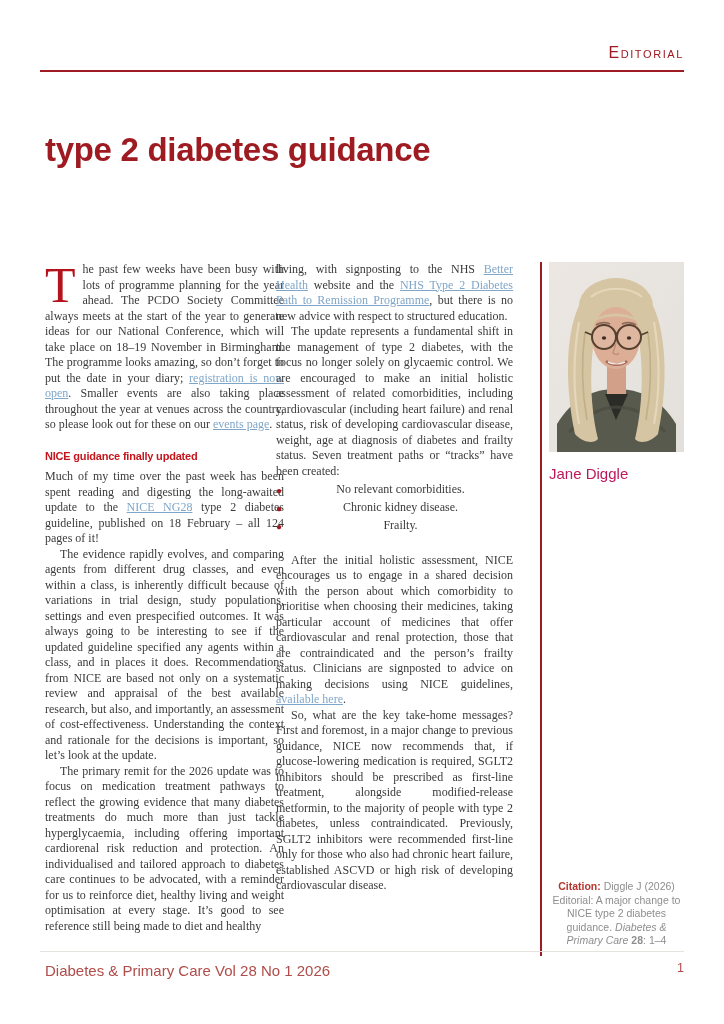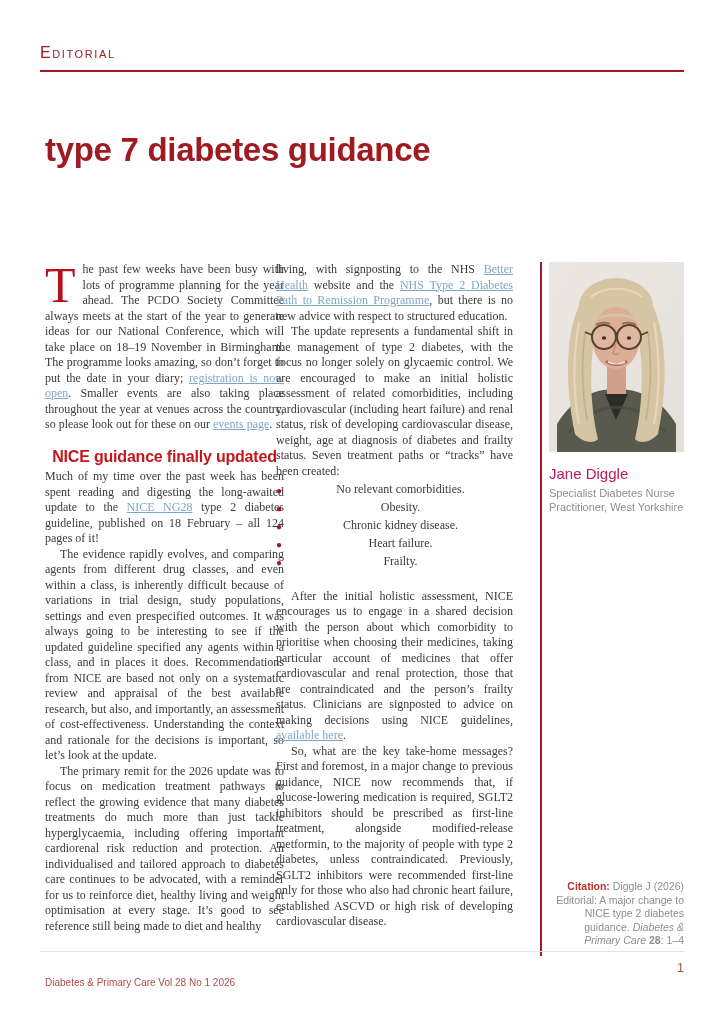--- a/index.html
+++ b/index.html
@@ -3,21 +3,21 @@
 <meta charset="utf-8">
 <style>
   html,body { margin:0; padding:0; background:#f2f2f2; }
   .page {
     position:relative; width:724px; height:1024px; margin:0 auto;
     background:#ffffff; overflow:hidden;
     font-family:"Liberation Serif", serif;
   }
 
   
-  .kicker-row { position:absolute; top:44px; left:40px; right:40px; text-align:left; }
+  .kicker-row { position:absolute; top:44px; left:40px; right:40px; text-align:right; }
   .kicker {
     font-family:"Liberation Sans", sans-serif;
     font-variant:small-caps; letter-spacing:1.6px;
     font-size:16px; color:#9d1b21;
   }
   .header-rule { position:absolute; top:70px; left:40px; right:40px; height:2px; background:#9d1b21; }
 
   
   .title {
     position:absolute; top:129px; left:45px; width:560px;
@@ -31,22 +31,22 @@
   .col2 { position:absolute; left:276px; top:262px; width:237px; height:694px; overflow:hidden; }
   .col-divider { position:absolute; left:540px; top:262px; width:2px; height:694px; background:#9d1b21; }
 
   p { margin:0; text-indent:15px; }
   p.flush { text-indent:0; }
   .dropcap {
     float:left; font-size:50px; line-height:41px;
     padding:3px 7px 0 0; color:#b5131c; font-family:"Liberation Serif", serif;
   }
   h2.section {
-    font-family:"Liberation Sans", sans-serif; font-size:16px; font-weight:bold;
-    color:#c3161d; margin:16px 0 5px 0; text-align:center; letter-spacing:-0.2px;
+    font-family:"Liberation Sans", sans-serif; font-size:11px; font-weight:bold;
+    color:#c3161d; margin:16px 0 5px 0; text-align:left; letter-spacing:-0.2px;
   }
   ul.tracks { list-style:none; margin:3px 0 4px 0; padding:0; }
   ul.tracks li { position:relative; padding-left:12px; margin:2.5px 0; text-align:center; text-indent:0; }
   ul.tracks li::before { content:"\25CF"; position:absolute; left:0; top:0.5px; color:#9d1b21; font-size:10px; }
   .inline-link { color:#7fa6c9; text-decoration:underline; cursor:pointer; }
   .spacer-line { height:15px; }
 
   
   .sidebar { position:absolute; left:549px; top:262px; width:135px; height:694px; }
   .photo { display:block; width:135px; height:190px; }
@@ -54,67 +54,65 @@
     font-family:"Liberation Sans", sans-serif; font-size:15px;
     color:#be185d; margin-top:13px;
   }
   .author-role {
     font-family:"Liberation Sans", sans-serif; font-size:11px; line-height:14px;
     color:#8e8e8e; margin-top:4px;
   }
   .citation {
     position:absolute; top:618px; left:0; width:135px;
     font-family:"Liberation Sans", sans-serif; font-size:10.5px; line-height:13.5px;
-    color:#8e8e8e; text-align:right;
+    color:#8e8e8e; text-align:center;
   }
   .citation .label { color:#b5362e; font-weight:bold; }
   .citation .journal { font-style:italic; }
   .citation .vol { font-weight:bold; }
 
   
   .footer-rule { position:absolute; top:951px; left:40px; right:40px; height:1px; background:#e6e3de; }
   .footer-left {
     position:absolute; top:962px; left:45px;
-    font-family:"Liberation Sans", sans-serif; font-size:10px; color:#b04c49;margin-top:15px;
+    font-family:"Liberation Sans", sans-serif; font-size:15px; color:#b04c49;
   }
   .footer-page {
     position:absolute; top:961px; right:40px;
     font-family:"Liberation Sans", sans-serif; font-size:12.5px; color:#b04c49;
   }
 </style>
 </head>
 <body>
 
 <div class="page">
 
   <div class="kicker-row">
     <span class="kicker">Editorial</span>
   </div>
   <div class="header-rule"></div>
 
   <div class="title">
-    <div>type 7 diabetes guidance</div>
+    <div>type 2 diabetes guidance</div>
   </div>
 
   <div class="col1 bodytext">
     <p class="flush"><span class="dropcap">T</span><span>he past few weeks have been busy with lots of programme planning for the year ahead. The PCDO Society Committee always meets at the start of the year to generate ideas for our National Conference, which will take place on 18–19 November in Birmingham. The programme looks amazing, so don’t forget to put the date in your diary; <a class="inline-link">registration is now open</a>. Smaller events are also taking place throughout the year at venues across the country, so please look out for these on our <a class="inline-link">events page</a>.</span></p>
     <h2 class="section">NICE guidance finally updated</h2>
     <p class="flush">Much of my time over the past week has been spent reading and digesting the long-awaited update to the <a class="inline-link">NICE NG28</a> type 2 diabetes guideline, published on 18 February – all 124 pages of it!</p>
     <p>The evidence rapidly evolves, and comparing agents from different drug classes, and even within a class, is inherently difficult because of variations in trial design, study populations, settings and even prespecified outcomes. It was always going to be interesting to see if the updated guideline specified any agents within a class, and in places it does. Recommendations from NICE are based not only on a systematic review and appraisal of the best available research, but also, and importantly, an assessment of cost-effectiveness. Understanding the context and rationale for the decisions is important, so let’s look at the update.</p>
     <p>The primary remit for the 2026 update was to focus on medication treatment pathways to reflect the growing evidence that many diabetes treatments do much more than just tackle hyperglycaemia, including offering important cardiorenal risk reduction and protection. An individualised and tailored approach to diabetes care continues to be advocated, with a reminder for us to reinforce diet, healthy living and weight optimisation at every stage. It’s good to see reference still being made to diet and healthy</p>
   </div>
 
   <div class="col2 bodytext">
     <p class="flush">living, with signposting to the NHS <a class="inline-link">Better Health</a> website and the <a class="inline-link">NHS Type 2 Diabetes Path to Remission Programme</a>, but there is no new advice with respect to structured education.</p>
     <p>The update represents a fundamental shift in the management of type 2 diabetes, with the focus no longer solely on glycaemic control. We are encouraged to make an initial holistic assessment of related comorbidities, including cardiovascular (including heart failure) and renal status, risk of developing cardiovascular disease, weight, age at diagnosis of diabetes and frailty status. Seven treatment paths or “tracks” have been created:</p>
     <ul class="tracks">
       <li>No relevant comorbidities.</li>
-      <li>Obesity.</li>
       <li>Chronic kidney disease.</li>
-      <li>Heart failure.</li>
       <li>Frailty.</li>
     </ul>
     <div class="spacer-line"></div>
     <p>After the initial holistic assessment, NICE encourages us to engage in a shared decision with the person about which comorbidity to prioritise when choosing their medicines, taking particular account of medicines that offer cardiovascular and renal protection, those that are contraindicated and the person’s frailty status. Clinicians are signposted to advice on making decisions using NICE guidelines, <a class="inline-link">available here</a>.</p>
     <p>So, what are the key take-home messages? First and foremost, in a major change to previous guidance, NICE now recommends that, if glucose-lowering medication is required, SGLT2 inhibitors should be prescribed as first-line treatment, alongside modified-release metformin, to the majority of people with type 2 diabetes, unless contraindicated. Previously, SGLT2 inhibitors were recommended first-line only for those who also had chronic heart failure, established ASCVD or high risk of developing cardiovascular disease.</p>
   </div>
 
   <div class="col-divider"></div>
 
   <div class="sidebar">
@@ -151,24 +149,20 @@
 
       <ellipse cx="55" cy="76" rx="2.2" ry="1.8" fill="#3d2e24"></ellipse>
       <ellipse cx="80" cy="76" rx="2.2" ry="1.8" fill="#3d2e24"></ellipse>
 
       <path d="M67,80 C66,85 65,88 64,91 C66,93 69,93 70,91" stroke="#c08f76" stroke-width="1.4" fill="none"></path>
 
       <path d="M57,99 C62,104 73,104 78,99" stroke="#a96a60" stroke-width="2.6" fill="none"></path>
       <path d="M59,100 C64,102.5 71,102.5 76,100" stroke="#f3e9e2" stroke-width="1.4" fill="none"></path>
     </svg>
     <div class="author-name">Jane Diggle</div>
-    <div class="author-role">
-      <div>Specialist Diabetes Nurse</div>
-      <div>Practitioner, West Yorkshire</div>
-    </div>
     <div class="citation">
       <span class="label">Citation:</span><span> Diggle J (2026) Editorial: A major change to NICE type 2 diabetes guidance. </span><span class="journal">Diabetes &amp; Primary Care</span><span class="vol"> 28</span><span>: 1–4</span>
     </div>
   </div>
 
   <div class="footer-rule"></div>
   <div class="footer-left">Diabetes &amp; Primary Care Vol 28 No 1 2026</div>
   <div class="footer-page">1</div>
 
 </div>

